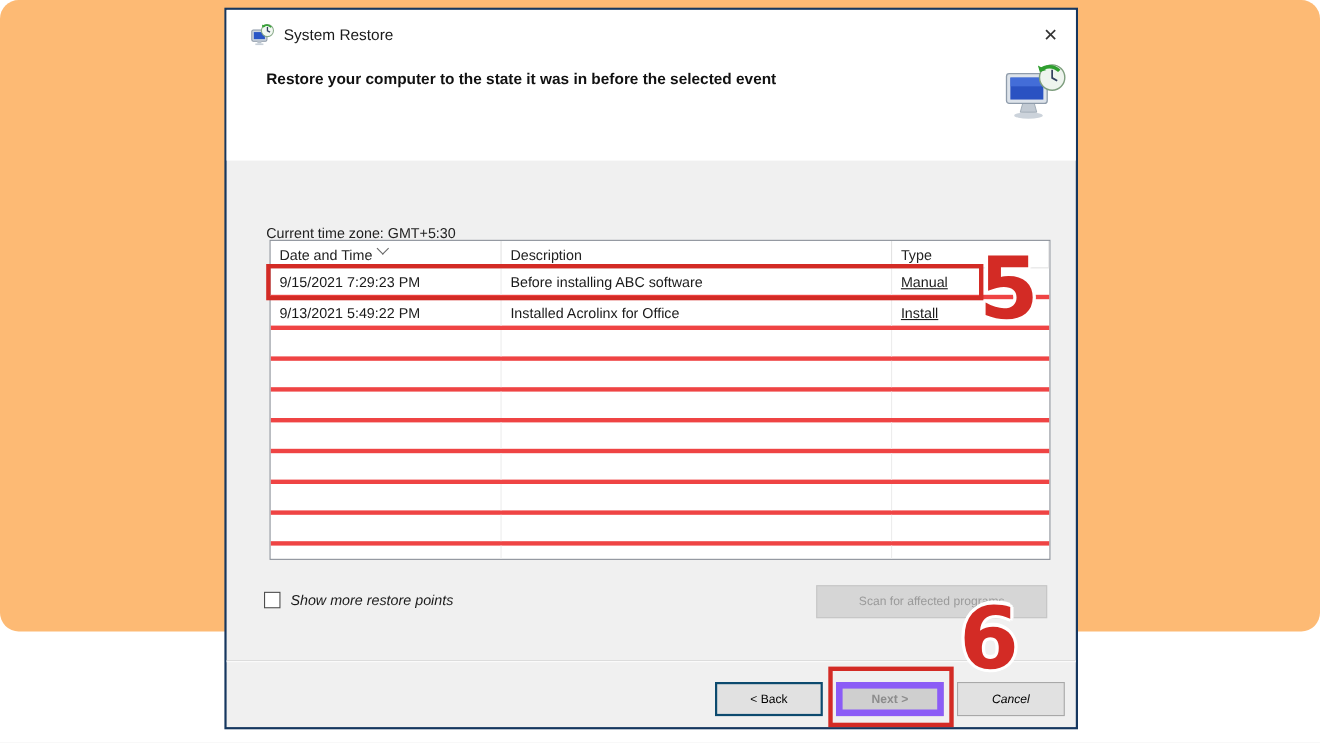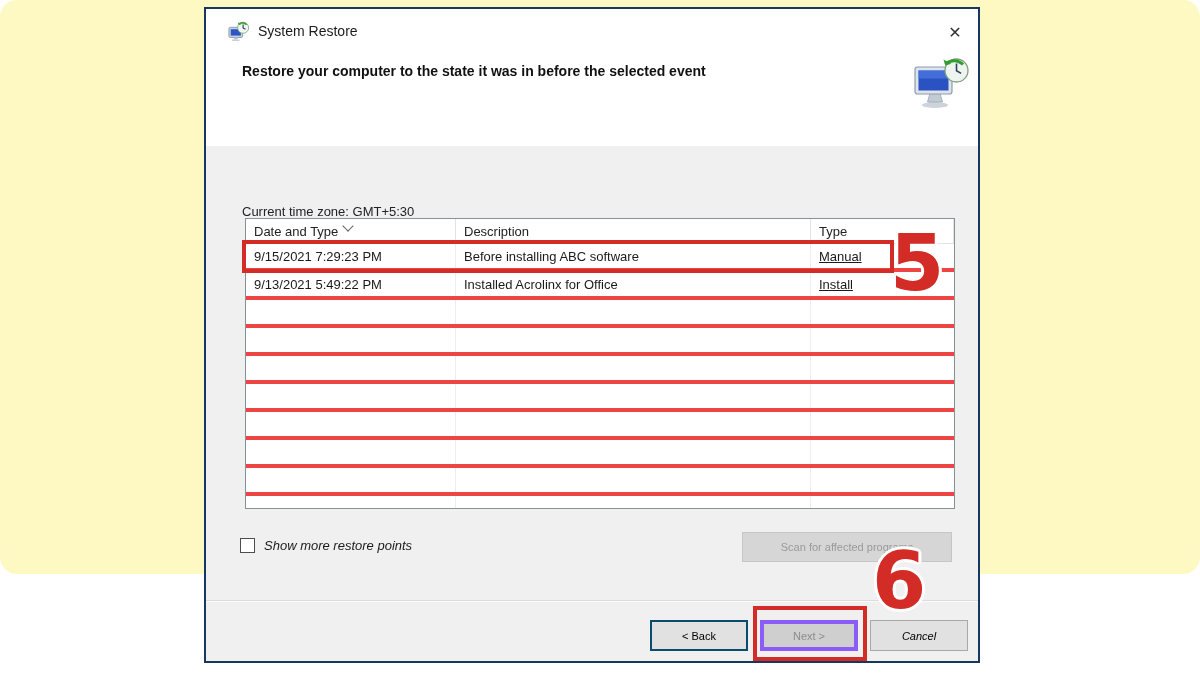--- a/index.html
+++ b/index.html
@@ -1,17 +1,17 @@
 <!DOCTYPE html>
 <html><head>
 <meta charset="utf-8">
 <style>
   html,body{margin:0;padding:0;width:1200px;height:675px;overflow:hidden;
     font-family:"Liberation Sans","DejaVu Sans",sans-serif;}
-  .stage{position:relative;width:1200px;height:574px;background:#fef9c3;border-radius:17px;}
+  .stage{position:relative;width:1200px;height:574px;background:#fdba74;border-radius:17px;}
 
   
   .dialog{position:absolute;left:206px;top:9px;width:772px;height:652px;
     background:#f0f0f0;box-shadow:0 0 0 2px #16375f;}
   .hdr-white{position:absolute;left:0;top:0;width:772px;height:137px;background:#ffffff;}
 
   .titlebar-icon{position:absolute;left:22px;top:11px;width:22px;height:22px;}
   .win-title{position:absolute;left:52px;top:14px;font-size:14px;color:#1a1a1a;}
   .close-btn{position:absolute;left:736px;top:11px;width:26px;height:24px;
     display:flex;align-items:center;justify-content:center;font-size:16px;color:#333;cursor:pointer;}
@@ -41,21 +41,21 @@
   
   .btn{position:absolute;display:flex;align-items:center;justify-content:center;
     font-size:11px;box-sizing:border-box;cursor:pointer;}
   .btn-scan{left:536px;top:523px;width:210px;height:30px;background:#d6d6d6;
     border:1px solid #c6c6c6;color:#9a9a9a;}
   .footer-line{position:absolute;left:0;top:591px;width:772px;height:0;
     border-top:1px solid #dcdcdc;border-bottom:1px solid #fbfbfb;}
   .btn-back{left:444px;top:611px;width:98px;height:31px;background:#e1e1e1;
     border:2px solid #0c4a6e;color:#000;}
   .btn-next{left:554px;top:611px;width:98px;height:31px;background:#cfcfcf;
-    border:4px solid #8b5cf6;color:#8c8c8c;}
+    border:6px solid #8b5cf6;color:#8c8c8c;font-weight:bold;}
   .btn-cancel{left:664px;top:611px;width:98px;height:31px;background:#e1e1e1;
     border:1px solid #a8a8a8;color:#000;font-style:italic;}
 
   
   .ann-rect{position:absolute;border:4px solid #d32b25;box-sizing:border-box;z-index:5;}
   .rect-row{left:242px;top:240px;width:652px;height:33px;}
   .rect-next{left:753px;top:606px;width:114px;height:55px;}
   .ann-num{position:absolute;z-index:6;font-family:"DejaVu Sans",sans-serif;font-weight:bold;
     font-size:78px;line-height:0.92;color:#d32b25;
     text-shadow:-3px 0 0 #fff,3px 0 0 #fff,0 -3px 0 #fff,0 3px 0 #fff,
@@ -100,21 +100,21 @@
         <path d="M44.5 8.5 v7.3 l4.6 2.6" stroke="#33415f" stroke-width="1.6" fill="none"></path>
         <path d="M33.5 9 a12.5 12.5 0 0 1 17.5 0.5" stroke="#2f9e2f" stroke-width="3" fill="none"></path>
         <path d="M31.5 4.5 l1.8 6 l6-1.8 z" fill="#2f9e2f"></path>
       </svg>
     </div>
 
     <div class="tz">Current time zone: GMT+5:30</div>
 
     <div class="rtable">
       <div class="trow thead">
-        <div>Date and Type</div>
+        <div>Date and Time</div>
         <div>Description</div>
         <div>Type</div>
         <span class="sort-chevron"></span>
       </div>
       <div class="trow tbody-row">
         <div>9/15/2021 7:29:23 PM</div>
         <div>Before installing ABC software</div>
         <div>Manual</div>
       </div>
       <div class="trow tbody-row">

